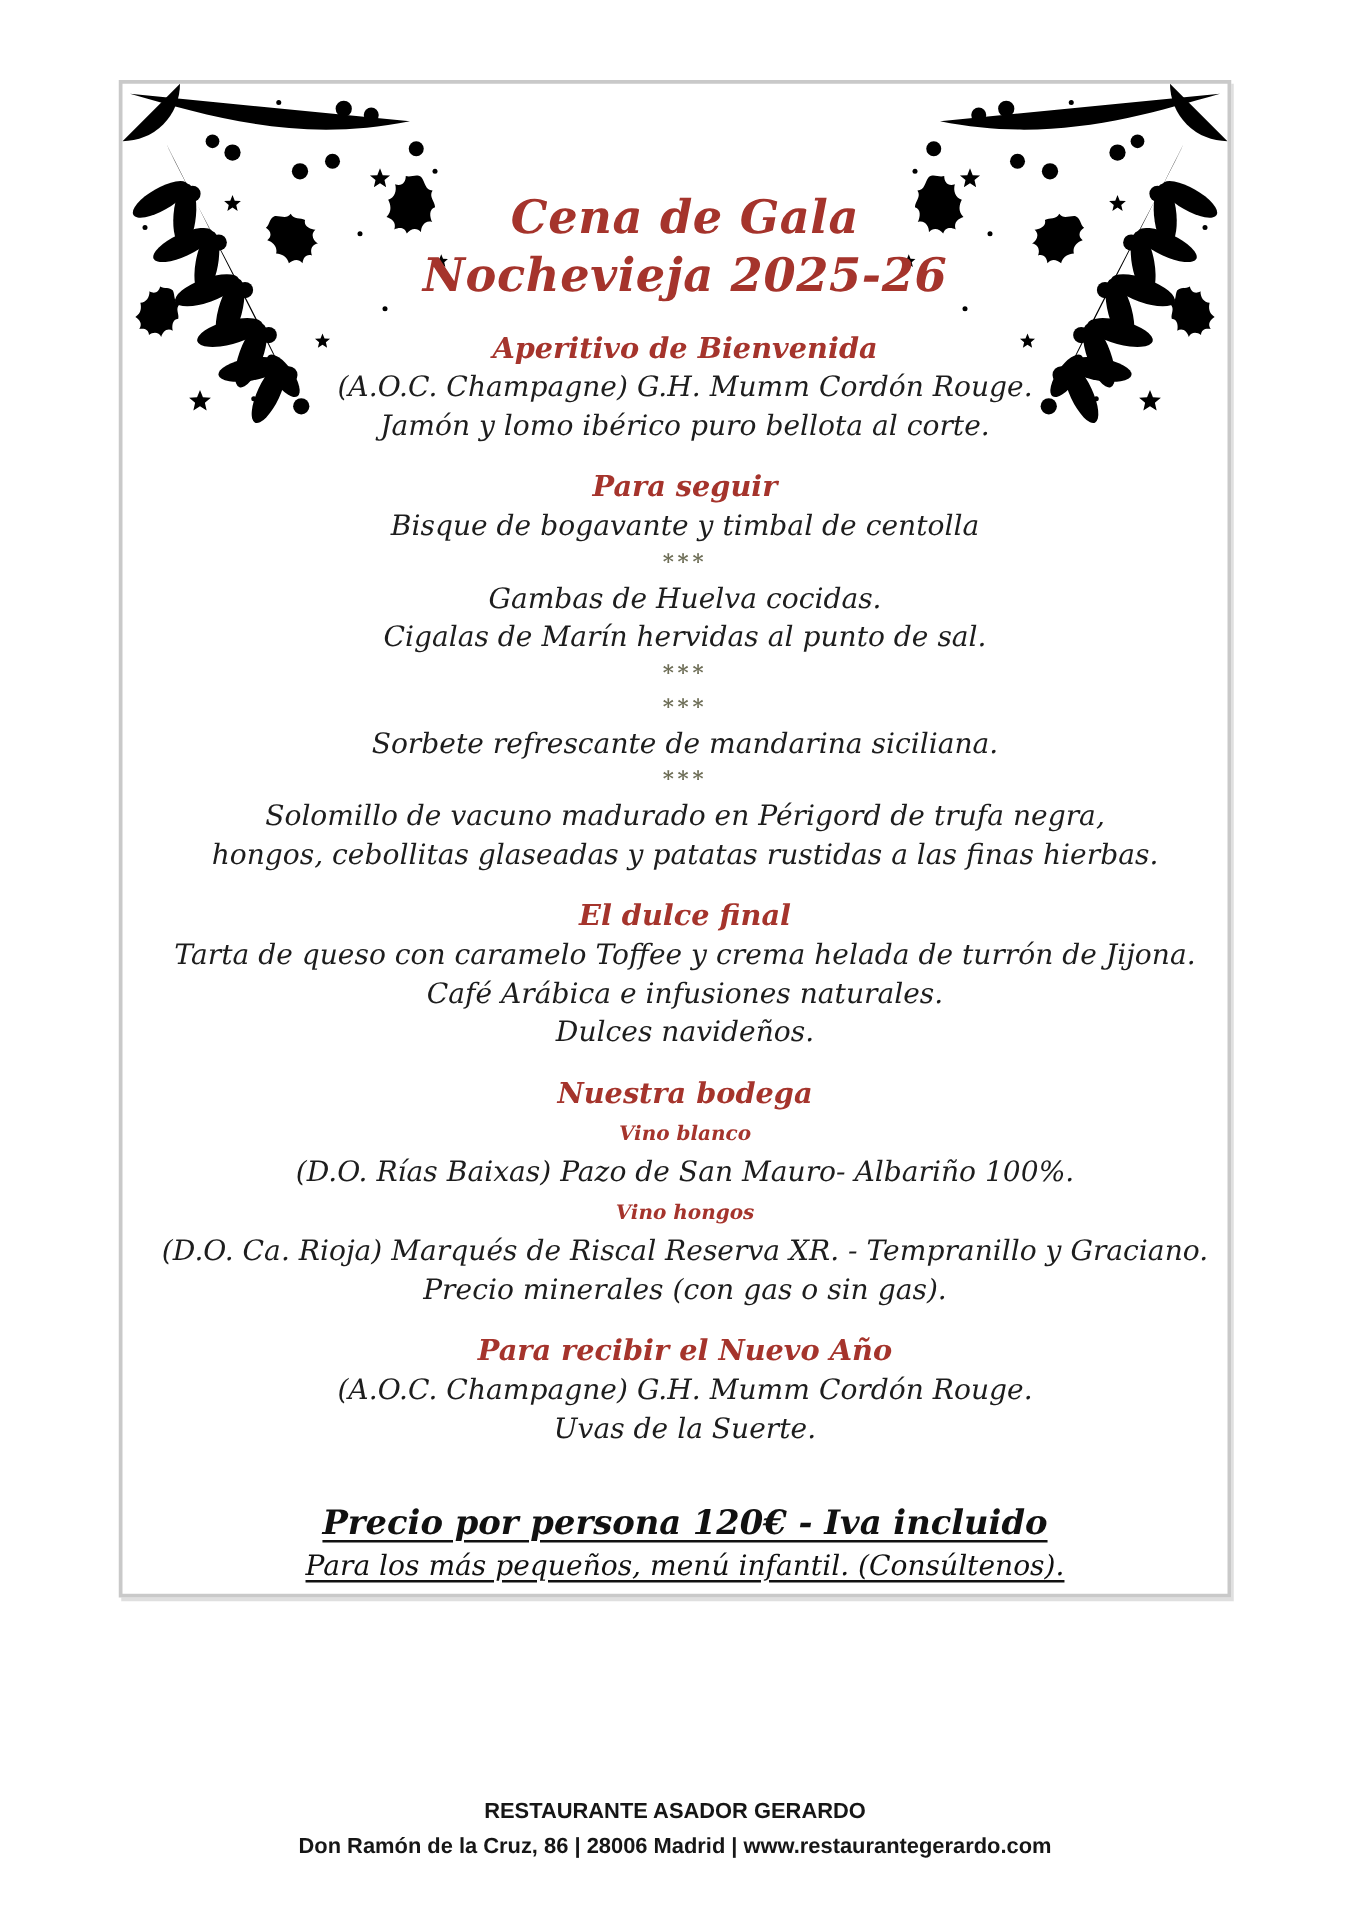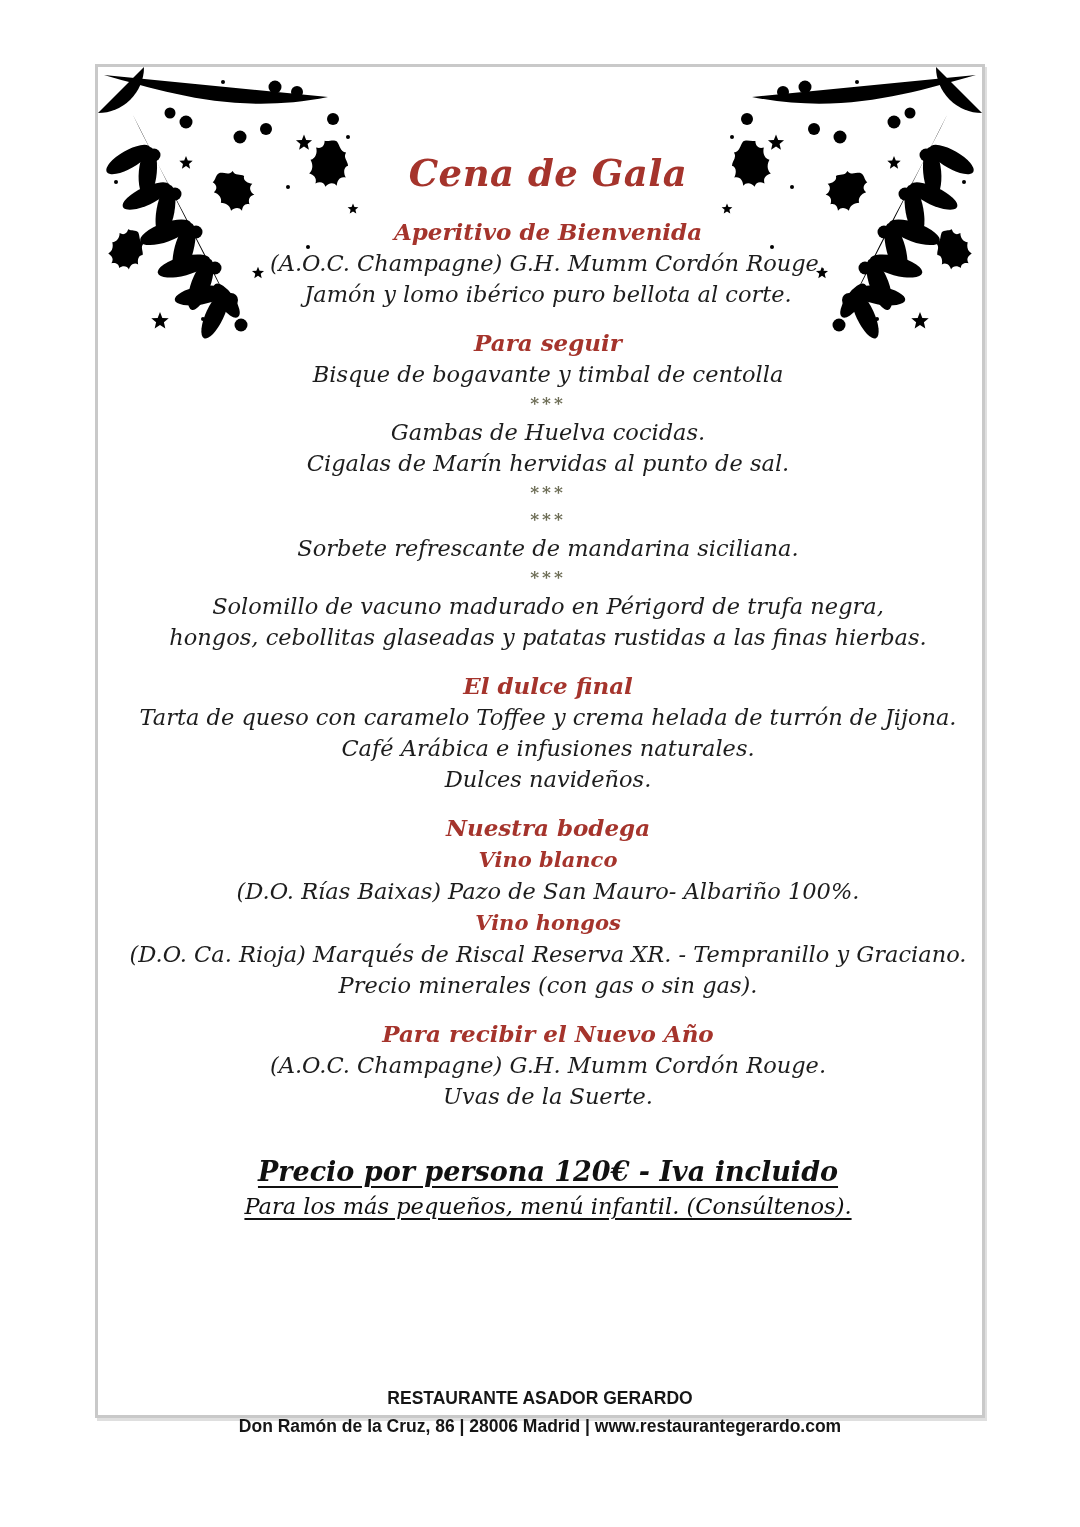--- a/index.html
+++ b/index.html
@@ -9,21 +9,21 @@
     --border:#c9c9c9;
     --ink:#1d1d1d;
   }
   *{margin:0;padding:0;box-sizing:border-box;}
   body{background:#ffffff;width:1080px;height:1527px;overflow:hidden;}
   .page{
     position:relative;width:1080px;height:1527px;background:#ffffff;
     font-family:"DejaVu Serif", serif;
   }
   .menu-box{
-    position:absolute;left:95px;top:64px;width:890px;height:1354px;
+    position:absolute;left:95px;top:64px;width:890px;height:1214px;
     border:3px solid var(--border);
     box-shadow:2px 3px 0 rgba(185,185,185,.45);
     background:#ffffff;
     text-align:center;
     padding-left:16px;
   }
   .deco{position:absolute;top:0;pointer-events:none;}
   .deco-left{left:0;}
   .deco-right{right:0;}
   .menu-title{
@@ -31,40 +31,40 @@
     font-size:37px;line-height:47px;font-weight:bold;font-style:italic;
     color:var(--red);letter-spacing:.5px;
   }
   .section{margin-top:16px;}
   .sec-heading{
     color:var(--red);font-weight:bold;font-style:italic;
     font-size:23px;line-height:33px;
   }
   .sec-sub{
     color:var(--red);font-weight:bold;font-style:italic;
-    font-size:21px;line-height:32px;text-align:center;
+    font-size:16px;line-height:32px;text-align:center;
   }
   .item{
     font-style:italic;font-size:22.5px;line-height:31px;color:var(--ink);
   }
   .separator{
     font-size:17px;line-height:27px;color:var(--olive);
     letter-spacing:3px;font-weight:bold;
   }
   .price-block{margin-top:42px;}
   .price-main{
     font-size:27px;line-height:36px;font-weight:bold;font-style:italic;color:#111;
     text-decoration:underline;text-underline-offset:5px;text-decoration-thickness:2px;
   }
   .price-kids{
     font-size:22.5px;line-height:32px;font-style:italic;color:#111;
     text-decoration:underline;text-underline-offset:4px;
   }
   .footer{
-    position:absolute;left:0;top:1384px;width:1080px;text-align:center;
+    position:absolute;left:0;top:1434px;width:1080px;text-align:center;
     font-family:"Liberation Sans", sans-serif;font-weight:bold;color:#161616;
   }
   .footer-name{font-size:17.5px;line-height:28px;}
   .footer-address{font-size:17.5px;line-height:28px;}
 </style>
 </head>
 <body>
 
 <svg width="0" height="0" style="position:absolute" aria-hidden="true">
   <defs>
@@ -145,20 +145,21 @@
 
     <svg class="deco deco-left" width="300" height="300" viewBox="0 0 300 300">
       <use href="#corner-deco"></use>
     </svg>
     <svg class="deco deco-right" width="300" height="300" viewBox="0 0 300 300">
       <use href="#corner-deco" transform="translate(300,0) scale(-1,1)"></use>
     </svg>
 
     <div class="menu-title">
       <span>Cena de Gala</span><br>
+      <span>Nochevieja 2025-26</span>
     </div>
 
     <div id="sections">
         <div class="section">
           <div class="sec-heading">Aperitivo de Bienvenida</div>
           <div class="item">(A.O.C. Champagne) G.H. Mumm Cordón Rouge.</div>
           <div class="item">Jamón y lomo ibérico puro bellota al corte.</div>
         </div>
         <div class="section">
           <div class="sec-heading">Para seguir</div>

